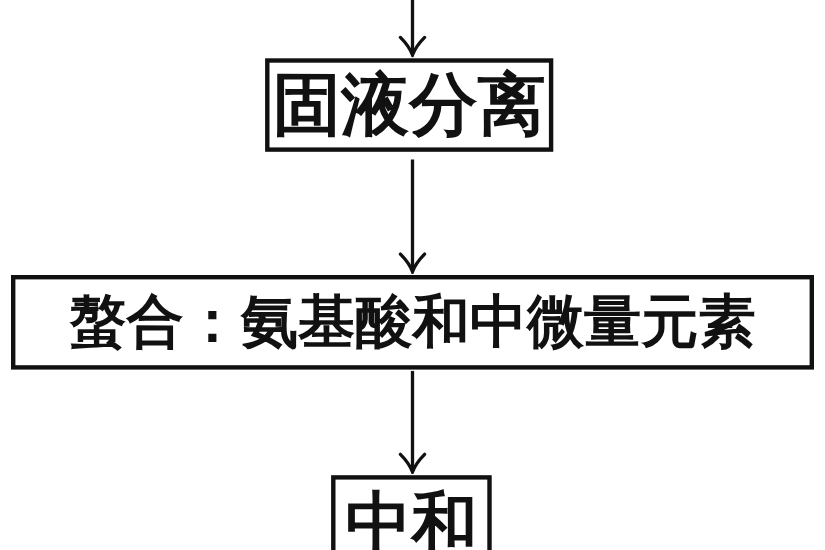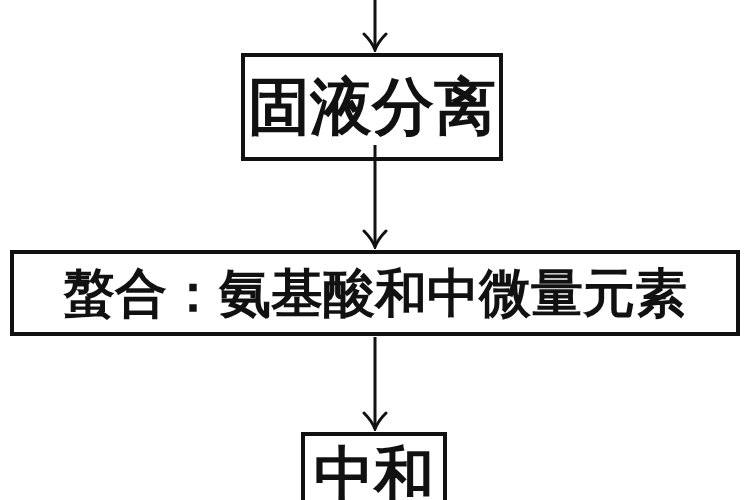--- a/index.html
+++ b/index.html
@@ -30,21 +30,21 @@
     font-weight:bold;
     color:var(--stroke);
     white-space:nowrap;
     overflow:hidden;
   }
   .node-label{
     display:block;
     line-height:1;
     letter-spacing:0px;
   }
-  #node1{left:241px; top:53px;  width:262px; height:108px; font-size:62px;}
+  #node1{left:241px; top:53px;  width:262px; height:85px; font-size:62px;}
   #node2{left:10px;  top:250px; width:730px; height:86px; font-size:52px;}
   #node3{left:301px; top:432px; width:146px; height:86px; font-size:60px;}
   .flow-arrow{
     position:absolute;
     display:block;
   }
   #arrow1{left:359px; top:0px;}
   #arrow2{left:359px; top:139px;}
   #arrow3{left:359px; top:337px;}
 </style>

